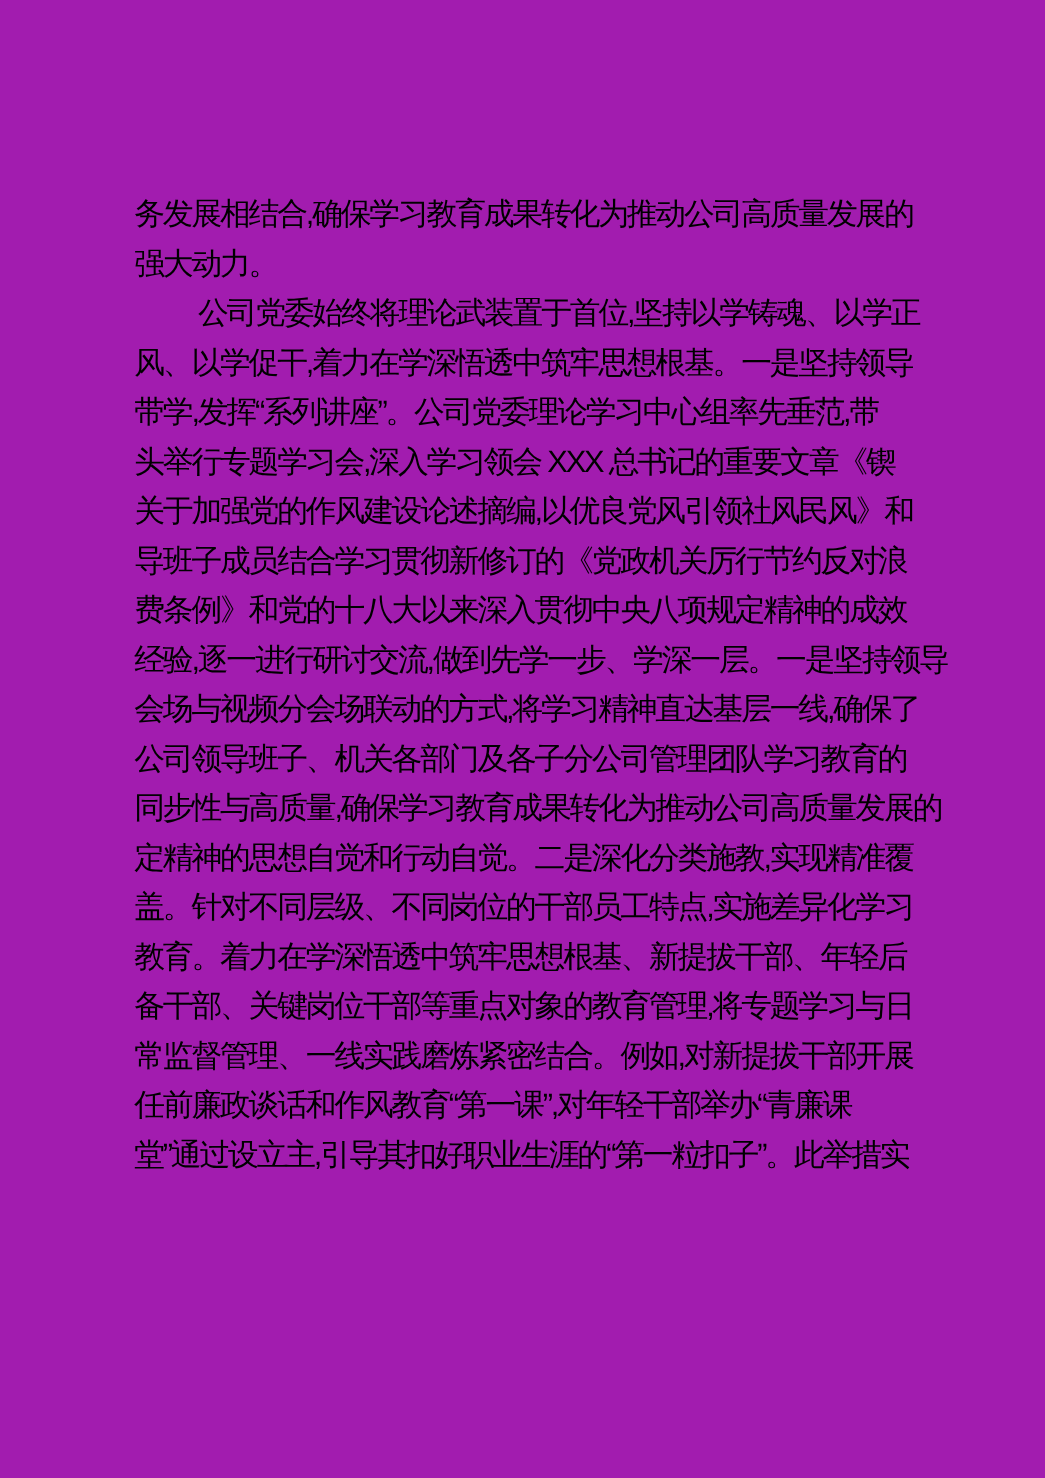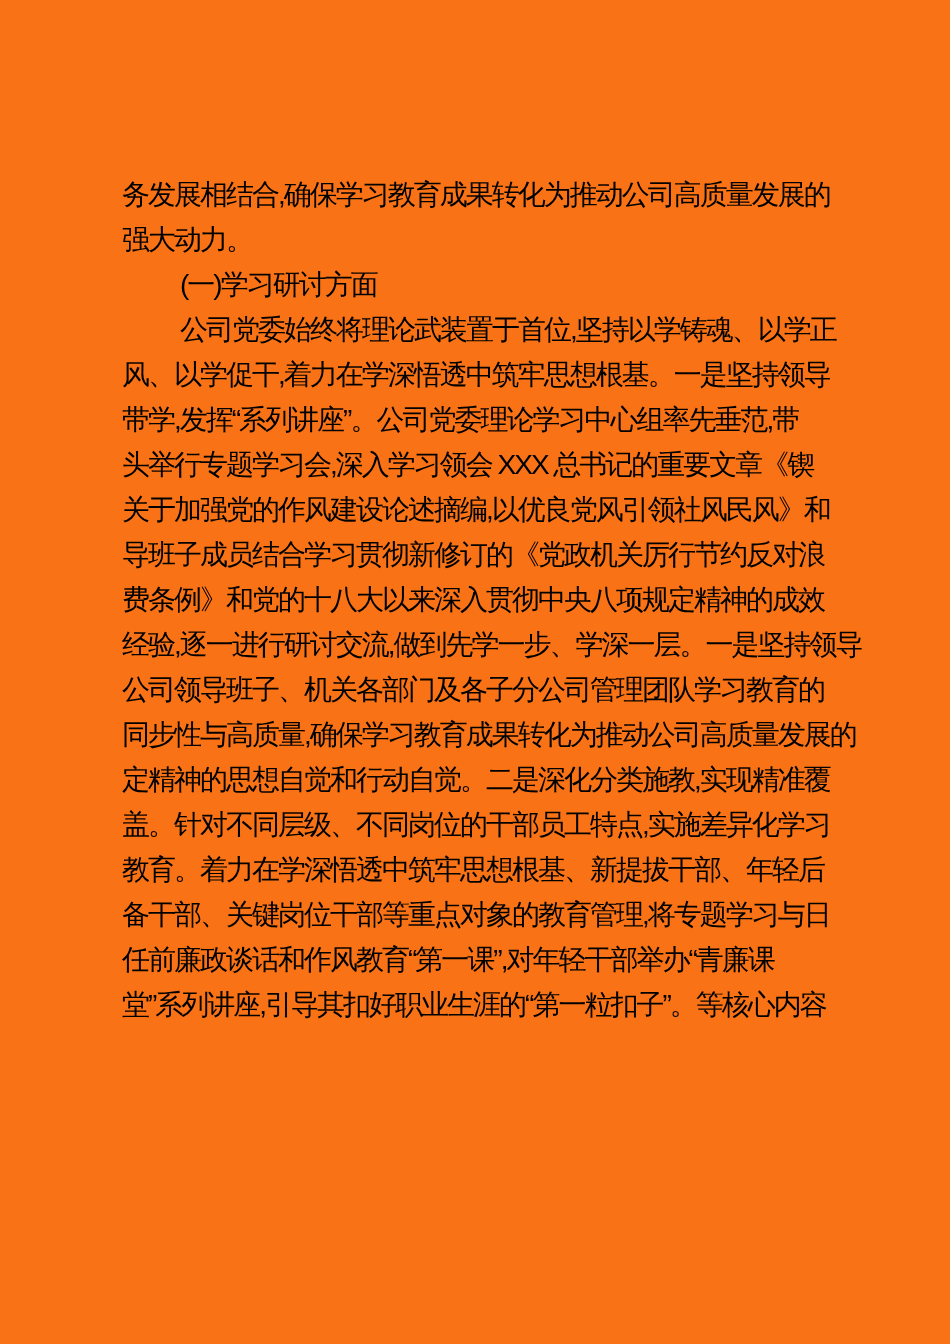--- a/index.html
+++ b/index.html
@@ -4,21 +4,21 @@
 <style>
   html, body {
     margin: 0;
     padding: 0;
     background: #ffffff;
   }
   .page {
     position: relative;
     width: 950px;
     height: 1344px;
-    background: #f97316;
+    background: #a21caf;
     overflow: hidden;
   }
   .text-block {
     position: absolute;
     left: 122px;
     top: 172px;
     width: 712px;
   }
   .line {
     height: 45px;
@@ -33,31 +33,32 @@
     padding-left: 58px;
   }
 </style>
 </head>
 <body>
 
 <div class="page">
   <div class="text-block" id="lines-container">
       <div class="line">务发展相结合,确保学习教育成果转化为推动公司高质量发展的</div>
       <div class="line">强大动力。</div>
-      <div class="line indent">(一)学习研讨方面</div>
       <div class="line indent">公司党委始终将理论武装置于首位,坚持以学铸魂、以学正</div>
       <div class="line">风、以学促干,着力在学深悟透中筑牢思想根基。一是坚持领导</div>
       <div class="line">带学,发挥“系列讲座”。公司党委理论学习中心组率先垂范,带</div>
       <div class="line">头举行专题学习会,深入学习领会 XXX 总书记的重要文章《锲</div>
       <div class="line">关于加强党的作风建设论述摘编,以优良党风引领社风民风》和</div>
       <div class="line">导班子成员结合学习贯彻新修订的《党政机关厉行节约反对浪</div>
       <div class="line">费条例》和党的十八大以来深入贯彻中央八项规定精神的成效</div>
       <div class="line">经验,逐一进行研讨交流,做到先学一步、学深一层。一是坚持领导</div>
+      <div class="line">会场与视频分会场联动的方式,将学习精神直达基层一线,确保了</div>
       <div class="line">公司领导班子、机关各部门及各子分公司管理团队学习教育的</div>
       <div class="line">同步性与高质量,确保学习教育成果转化为推动公司高质量发展的</div>
       <div class="line">定精神的思想自觉和行动自觉。二是深化分类施教,实现精准覆</div>
       <div class="line">盖。针对不同层级、不同岗位的干部员工特点,实施差异化学习</div>
       <div class="line">教育。着力在学深悟透中筑牢思想根基、新提拔干部、年轻后</div>
       <div class="line">备干部、关键岗位干部等重点对象的教育管理,将专题学习与日</div>
+      <div class="line">常监督管理、一线实践磨炼紧密结合。例如,对新提拔干部开展</div>
       <div class="line">任前廉政谈话和作风教育“第一课”,对年轻干部举办“青廉课</div>
-      <div class="line">堂”系列讲座,引导其扣好职业生涯的“第一粒扣子”。等核心内容</div>
+      <div class="line">堂”通过设立主,引导其扣好职业生涯的“第一粒扣子”。此举措实</div>
     </div>
 </div>
 
 </body></html>

